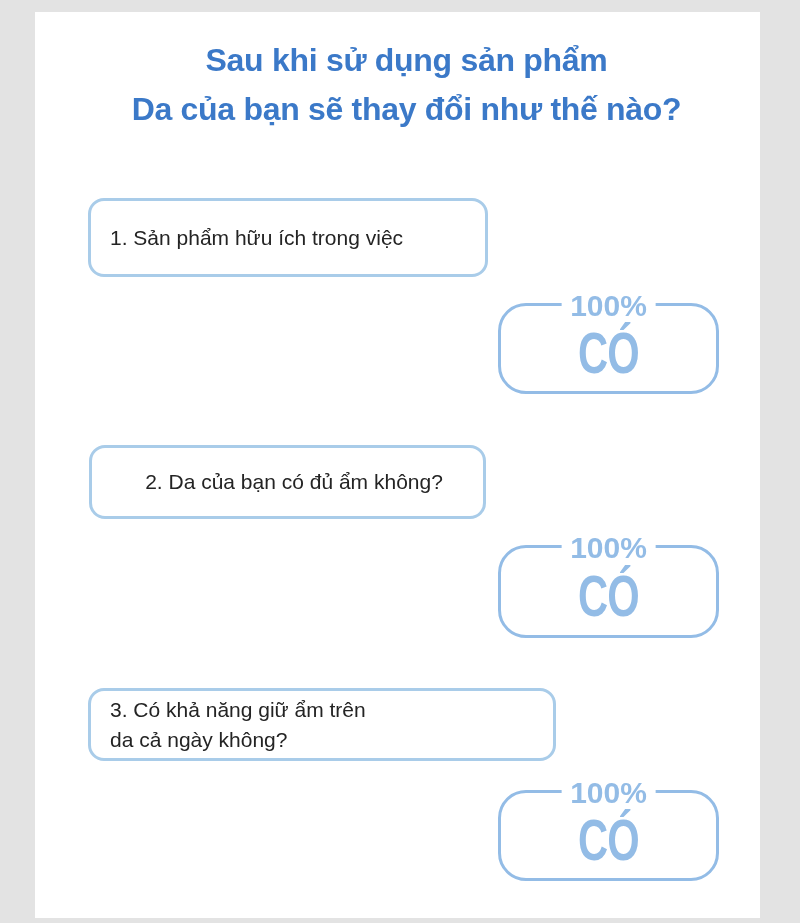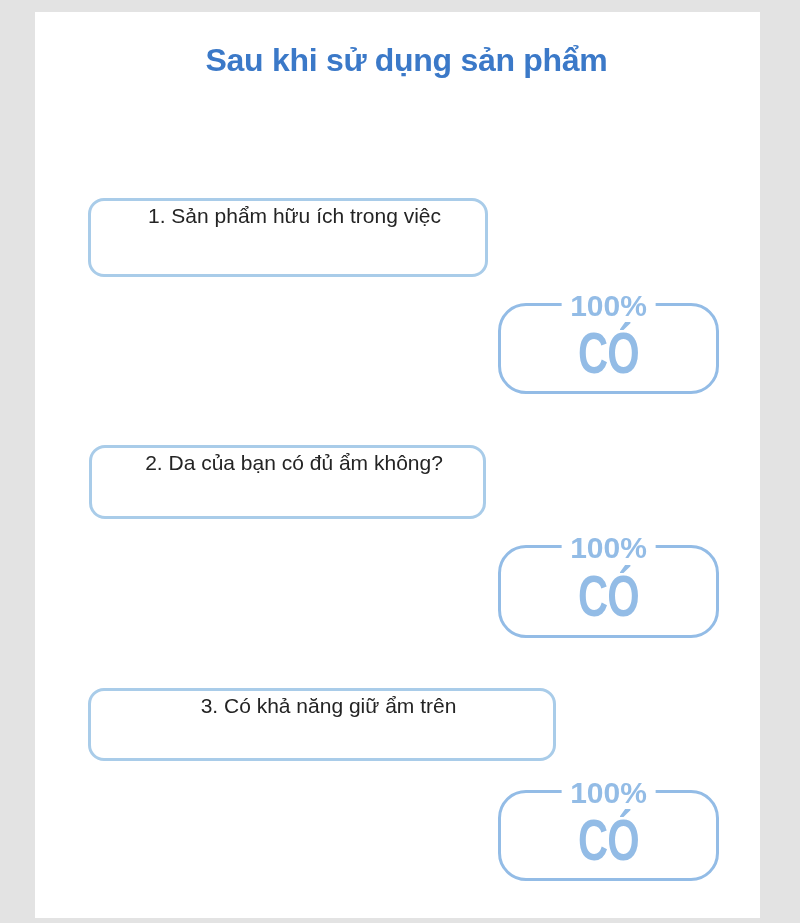--- a/index.html
+++ b/index.html
@@ -32,30 +32,30 @@
     line-height:49px;
     letter-spacing:-0.3px;
     margin-left:9px;
   }
   .q-box{
     position:absolute;
     background:#fff;
     border:3px solid var(--question-border);
     border-radius:16px;
     display:flex;
-    flex-direction:row;
+    flex-direction:column;
     justify-content:center;
     padding-left:19px;
     padding-right:6px;
     color:var(--question-text);
     font-size:21px;
     line-height:30px;
   }
   .q1{left:88px;top:198px;width:400px;height:79px;}
-  .q2{left:89px;top:445px;width:397px;height:74px;}
+  .q2{left:89px;top:445px;width:397px;height:74px;text-align:center;}
   .q3{left:88px;top:688px;width:468px;height:73px;}
   .a-box{
     position:absolute;
     width:221px;height:91px;
     border:3px solid var(--light-blue);
     border-radius:28px;
     background:#fff;
     display:flex;
     align-items:center;
     justify-content:center;
@@ -88,20 +88,21 @@
   }
 </style>
 </head>
 <body>
 
 <div class="stage">
   <div class="card"></div>
 
   <div class="title-block">
     <div>Sau khi sử dụng sản phẩm</div>
+    <div>Da của bạn sẽ thay đổi như thế nào?</div>
   </div>
 
   <div class="q-box q1">
     <div>1. Sản phẩm hữu ích trong việc</div>
   </div>
   <div class="a-box a1">
     <div class="a-legend">100%</div>
     <div class="a-value">CÓ</div>
   </div>
 
@@ -109,18 +110,19 @@
     <div>2. Da của bạn có đủ ẩm không?</div>
     <div></div>
   </div>
   <div class="a-box a2">
     <div class="a-legend">100%</div>
     <div class="a-value">CÓ</div>
   </div>
 
   <div class="q-box q3">
     <div>3. Có khả năng giữ ẩm trên</div>
+    <div>da cả ngày không?</div>
   </div>
   <div class="a-box a3">
     <div class="a-legend">100%</div>
     <div class="a-value">CÓ</div>
   </div>
 </div>
 
 </body></html>

